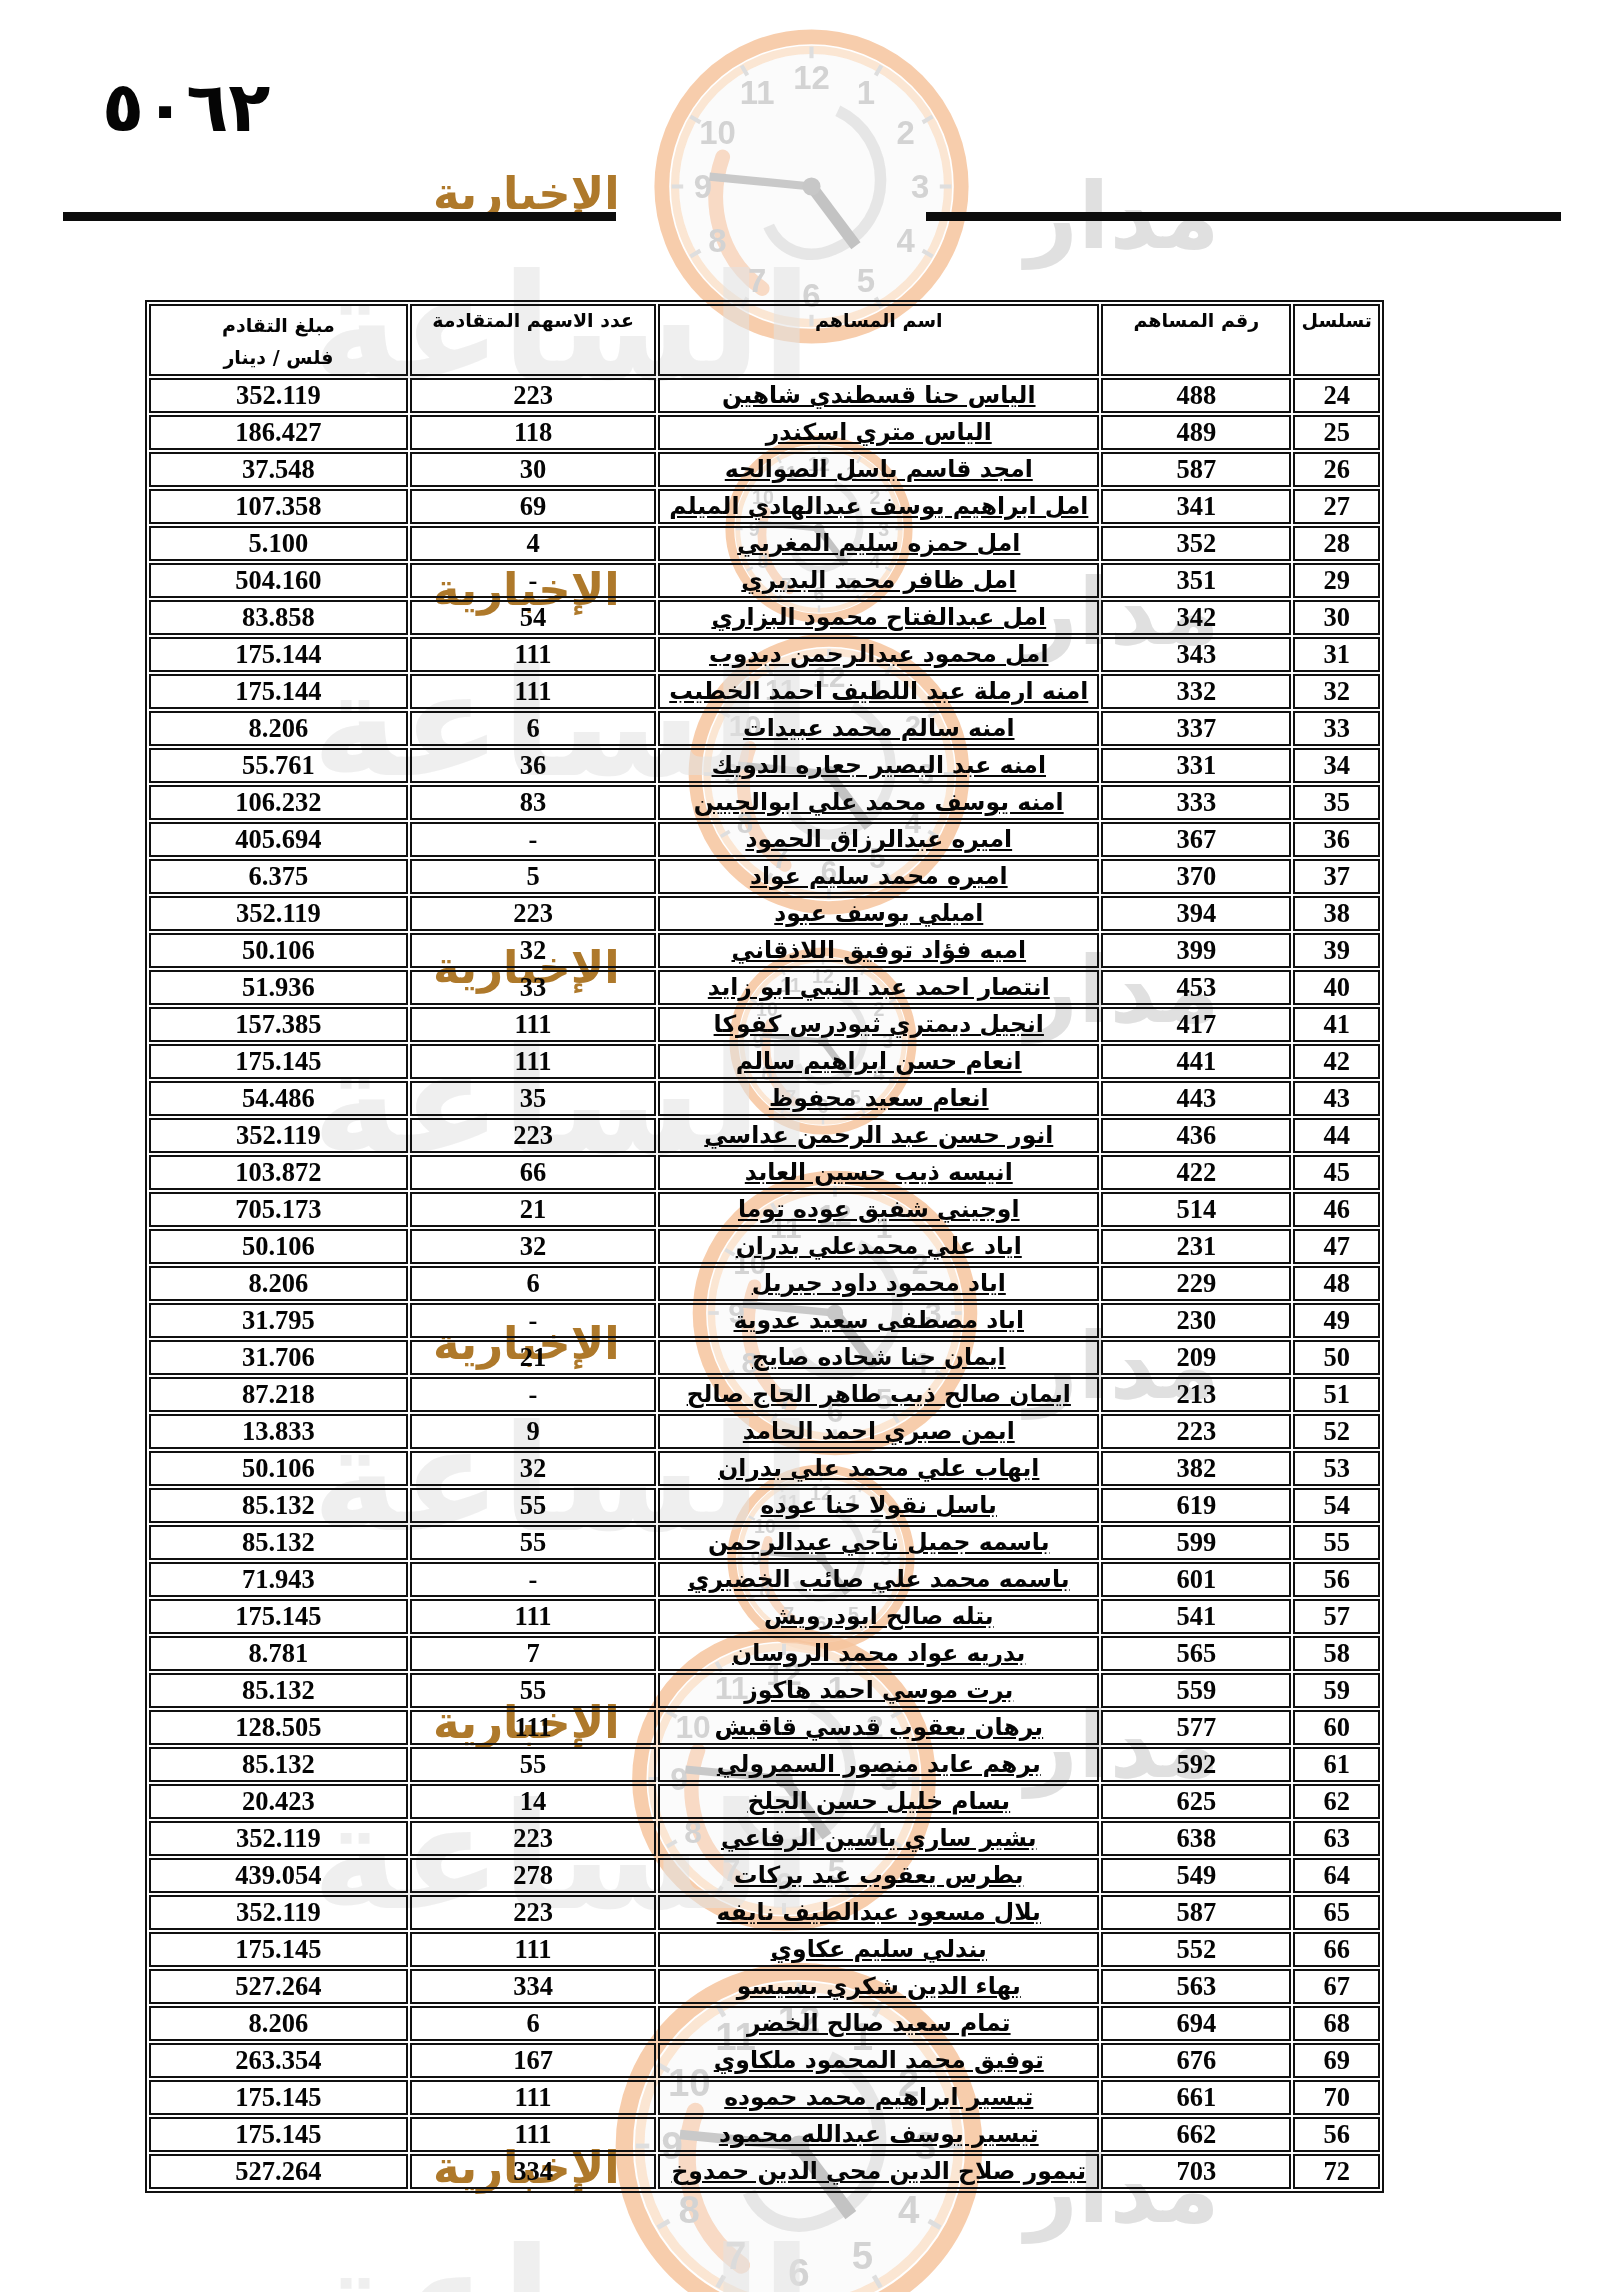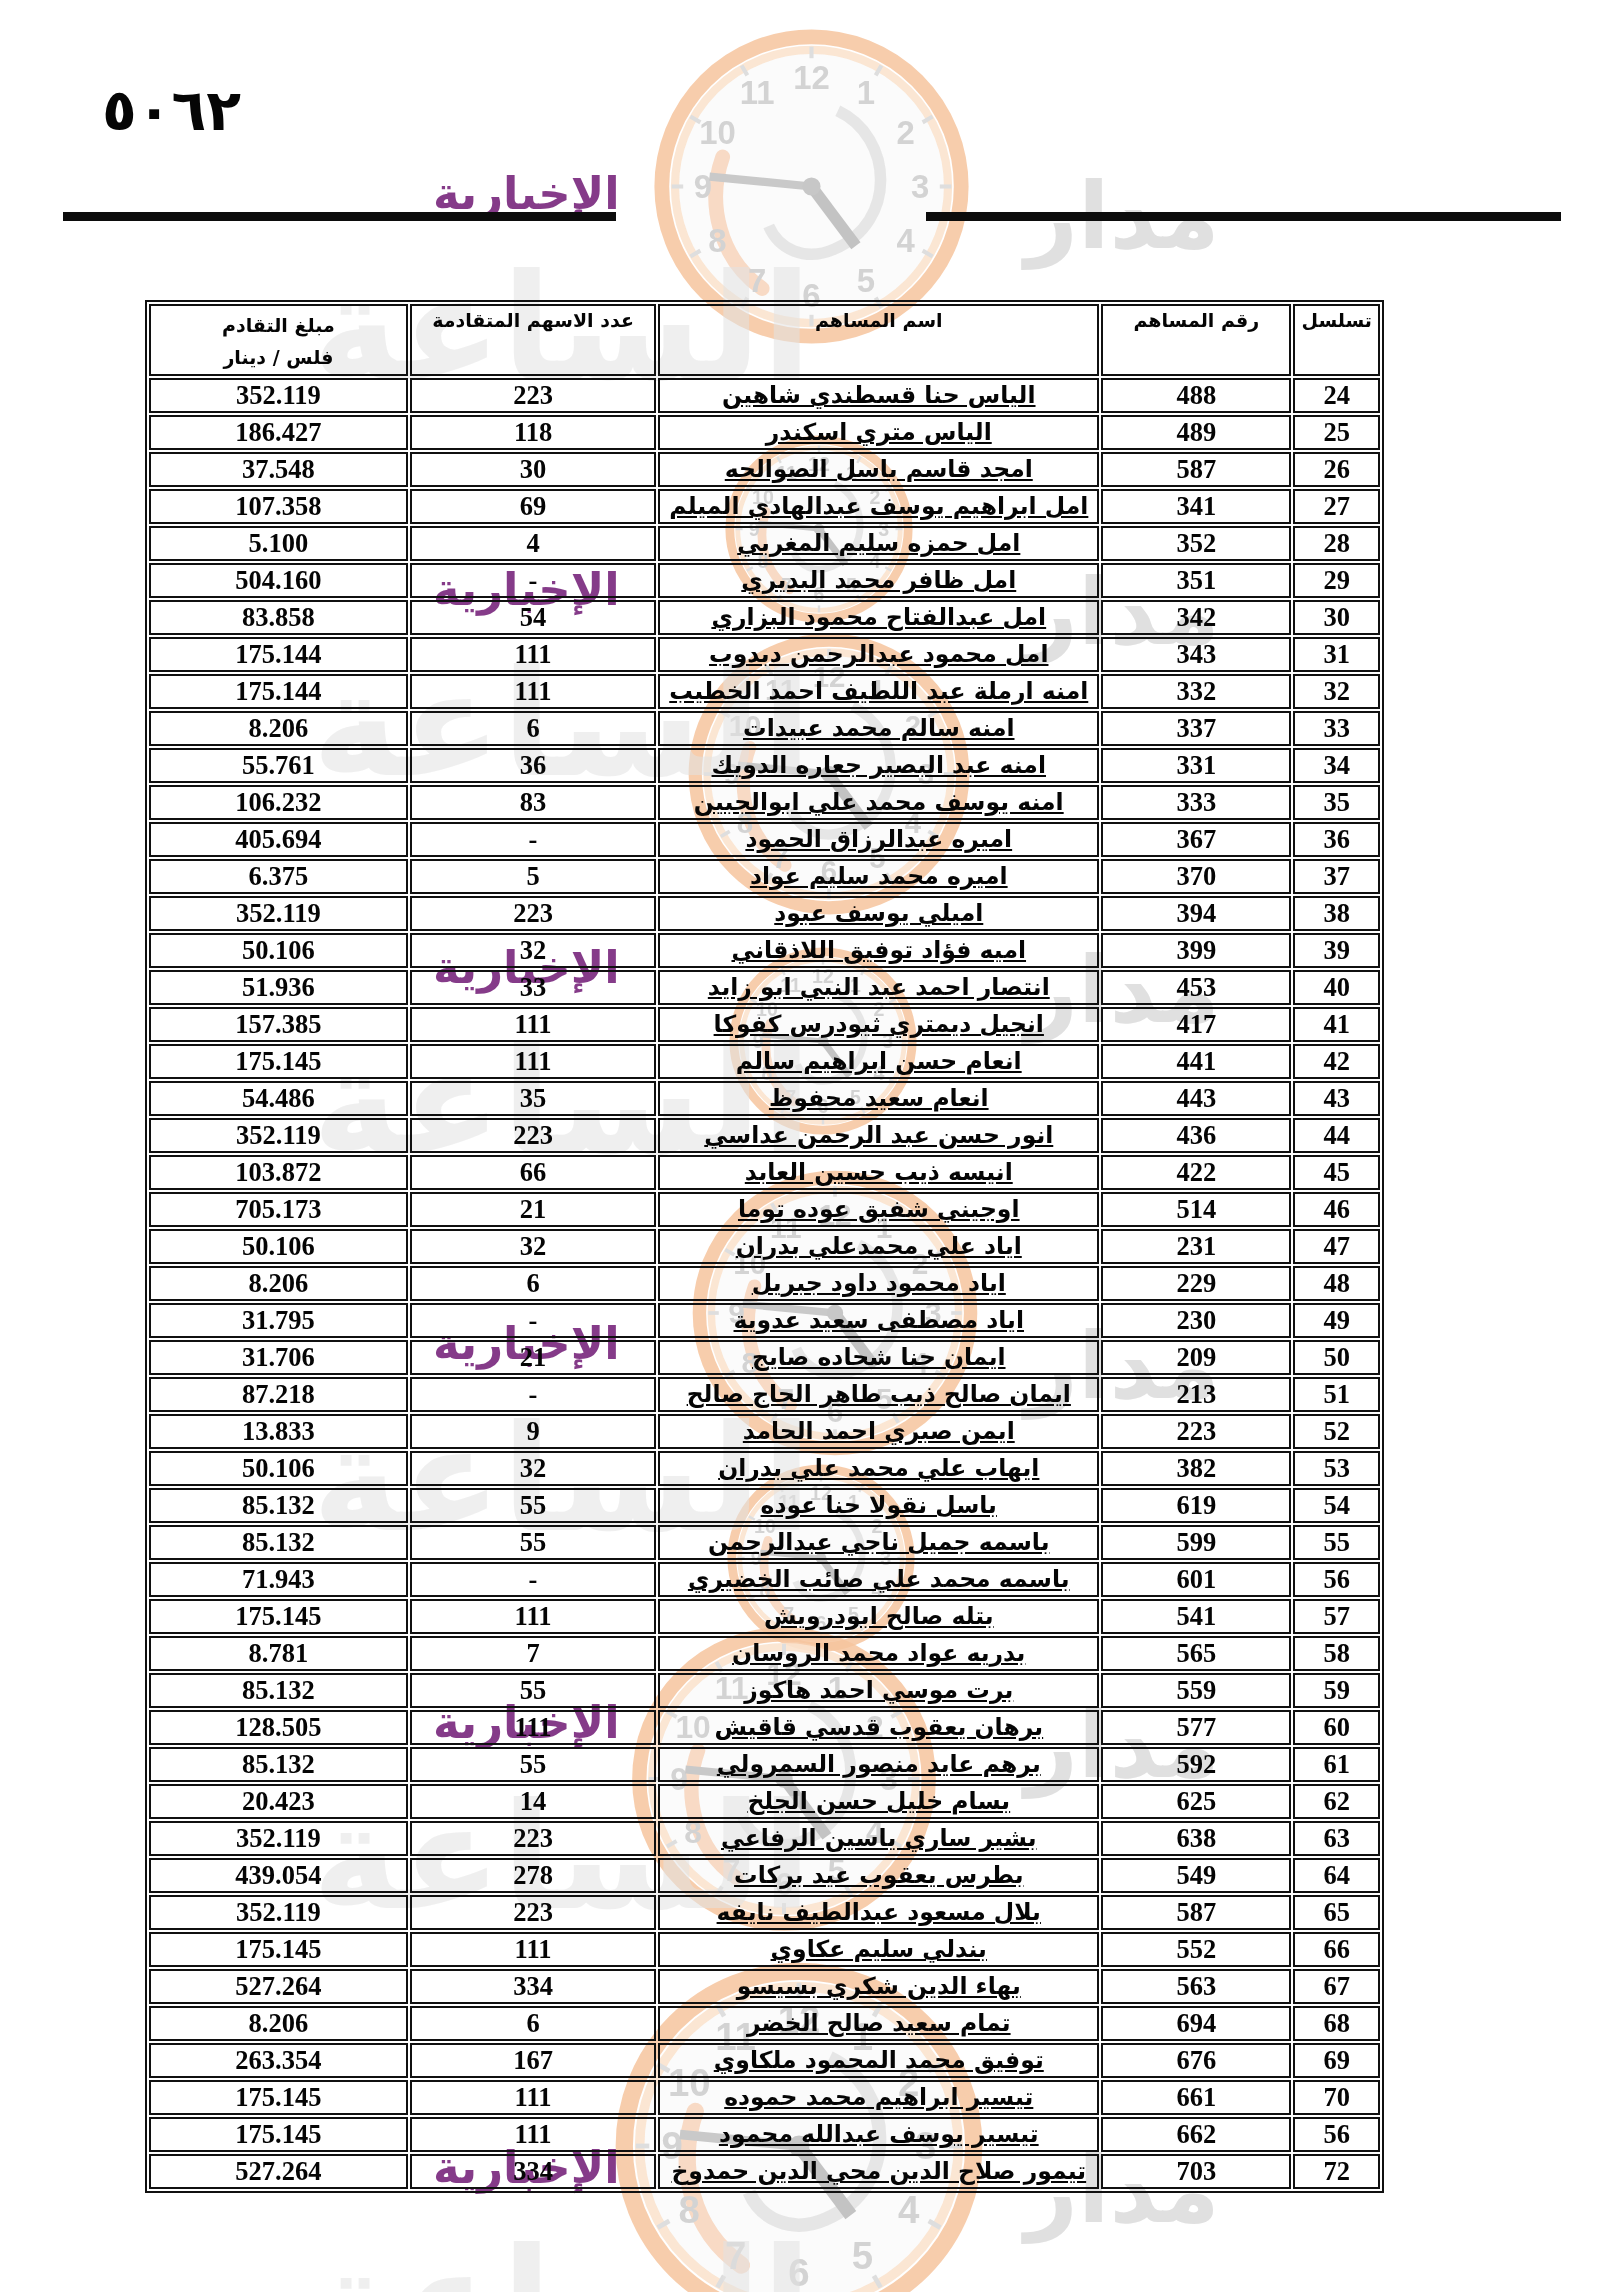--- a/index.html
+++ b/index.html
@@ -8,29 +8,29 @@
     position:relative;
     width:1621px;height:2293px;
     background:#ffffff;
     overflow:hidden;
     margin:0 auto;
   }
   
   #wm-layer{position:absolute;inset:0;z-index:0;pointer-events:none;}
   .wm-word{position:absolute;font-family:"DejaVu Sans",sans-serif;font-weight:bold;
            pointer-events:none;white-space:nowrap;}
-  .wm-akhbaria{font-size:45px;color:#701a75;opacity:.85;}
+  .wm-akhbaria{font-size:45px;color:#a16207;opacity:.85;}
   .wm-madar{font-size:92px;color:#d9d9d9;opacity:.8;}
   .wm-saaa{font-size:147px;color:#e3e3e3;opacity:.55;letter-spacing:3.9px;}
   .wm-clock{position:absolute;}
   
   #page-number{
-    position:absolute;left:102px;top:77px;z-index:2;
+    position:absolute;left:102px;top:67px;z-index:2;
     font-family:"DejaVu Sans",sans-serif;font-weight:bold;
-    font-size:57px;color:#050505;letter-spacing:2px;
+    font-size:69px;color:#050505;letter-spacing:2px;
   }
   .hrule{position:absolute;height:8.8px;background:#0c0c0c;z-index:2;}
   #rule-left{left:63px;top:212px;width:553px;}
   #rule-right{left:926px;top:212px;width:635px;}
   #gazette-seal{
     position:absolute;left:615px;top:143px;width:297px;height:127px;z-index:2;
     border:8.8px solid #0c0c0c;border-radius:50%;
     display:flex;align-items:center;justify-content:center;
     background:transparent;
   }

